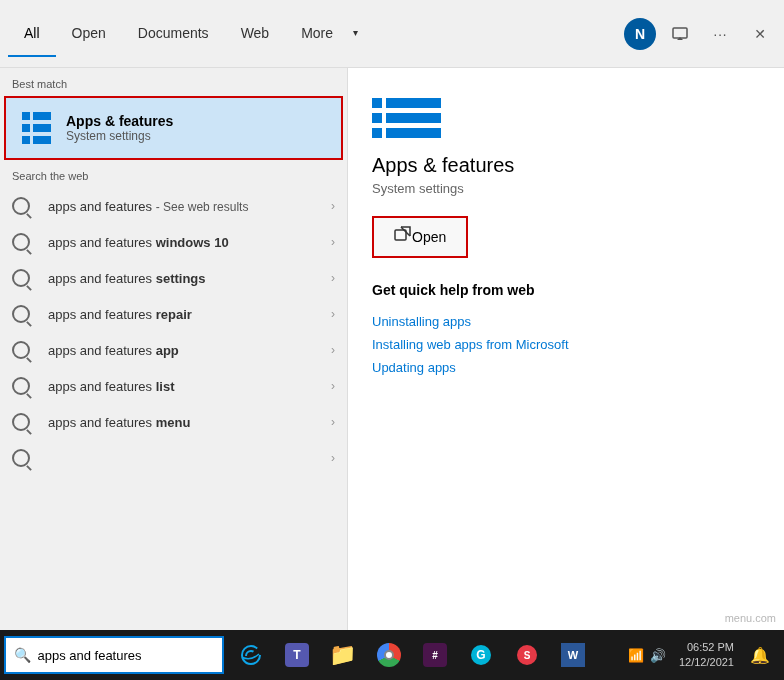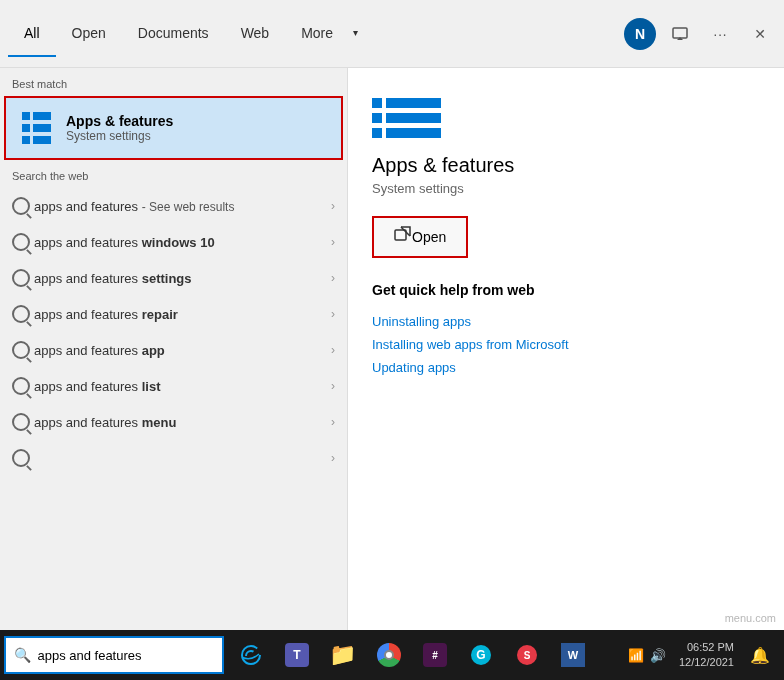--- a/index.html
+++ b/index.html
@@ -169,21 +169,21 @@
       font-size: 11px;
       color: #555;
       padding: 10px 12px 6px 12px;
     }
 
     .search-result-item {
       display: flex;
       align-items: center;
       padding: 9px 12px;
       cursor: pointer;
-      gap: 4px;
+      gap: 18px;
     }
 
     .search-icon {
       width: 18px;
       height: 18px;
       border: 2px solid #666;
       border-radius: 50%;
       flex-shrink: 0;
       position: relative;
     }

